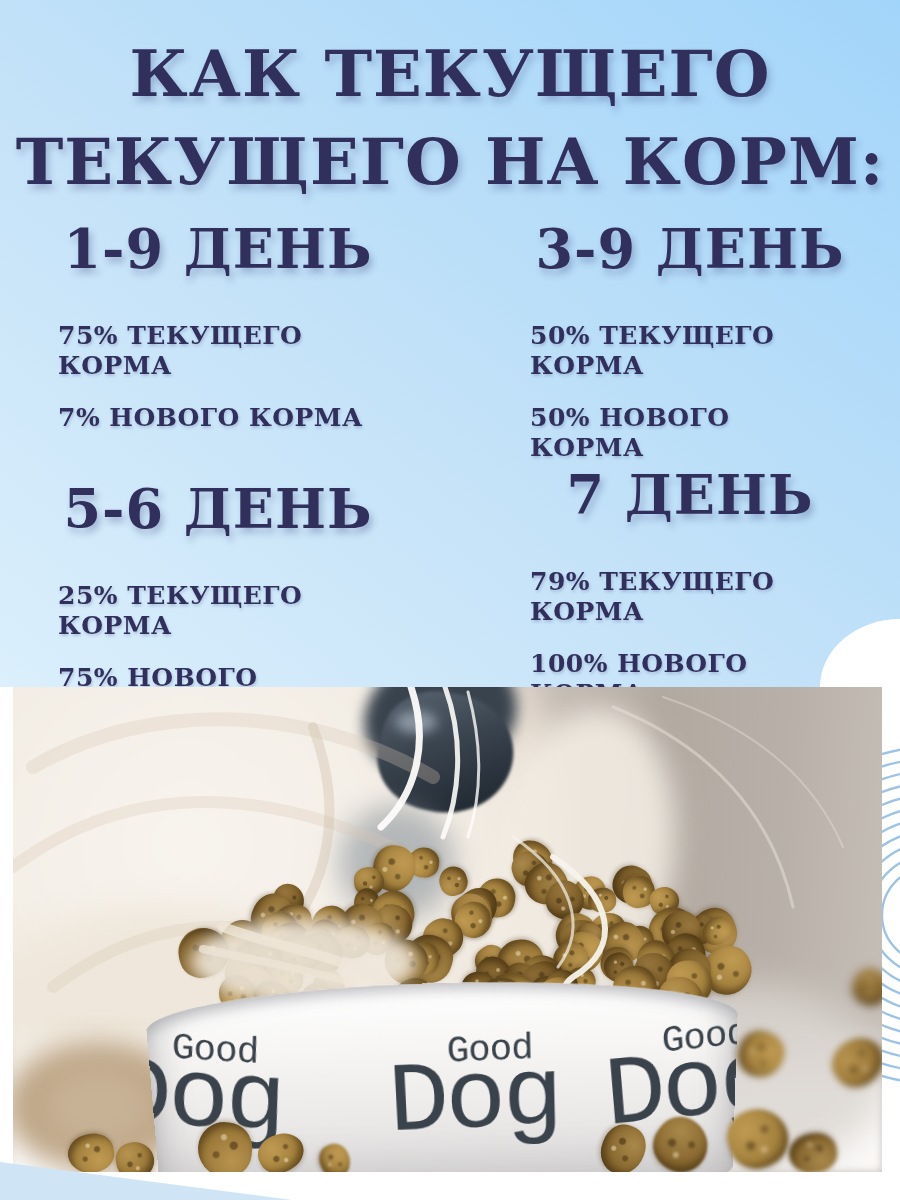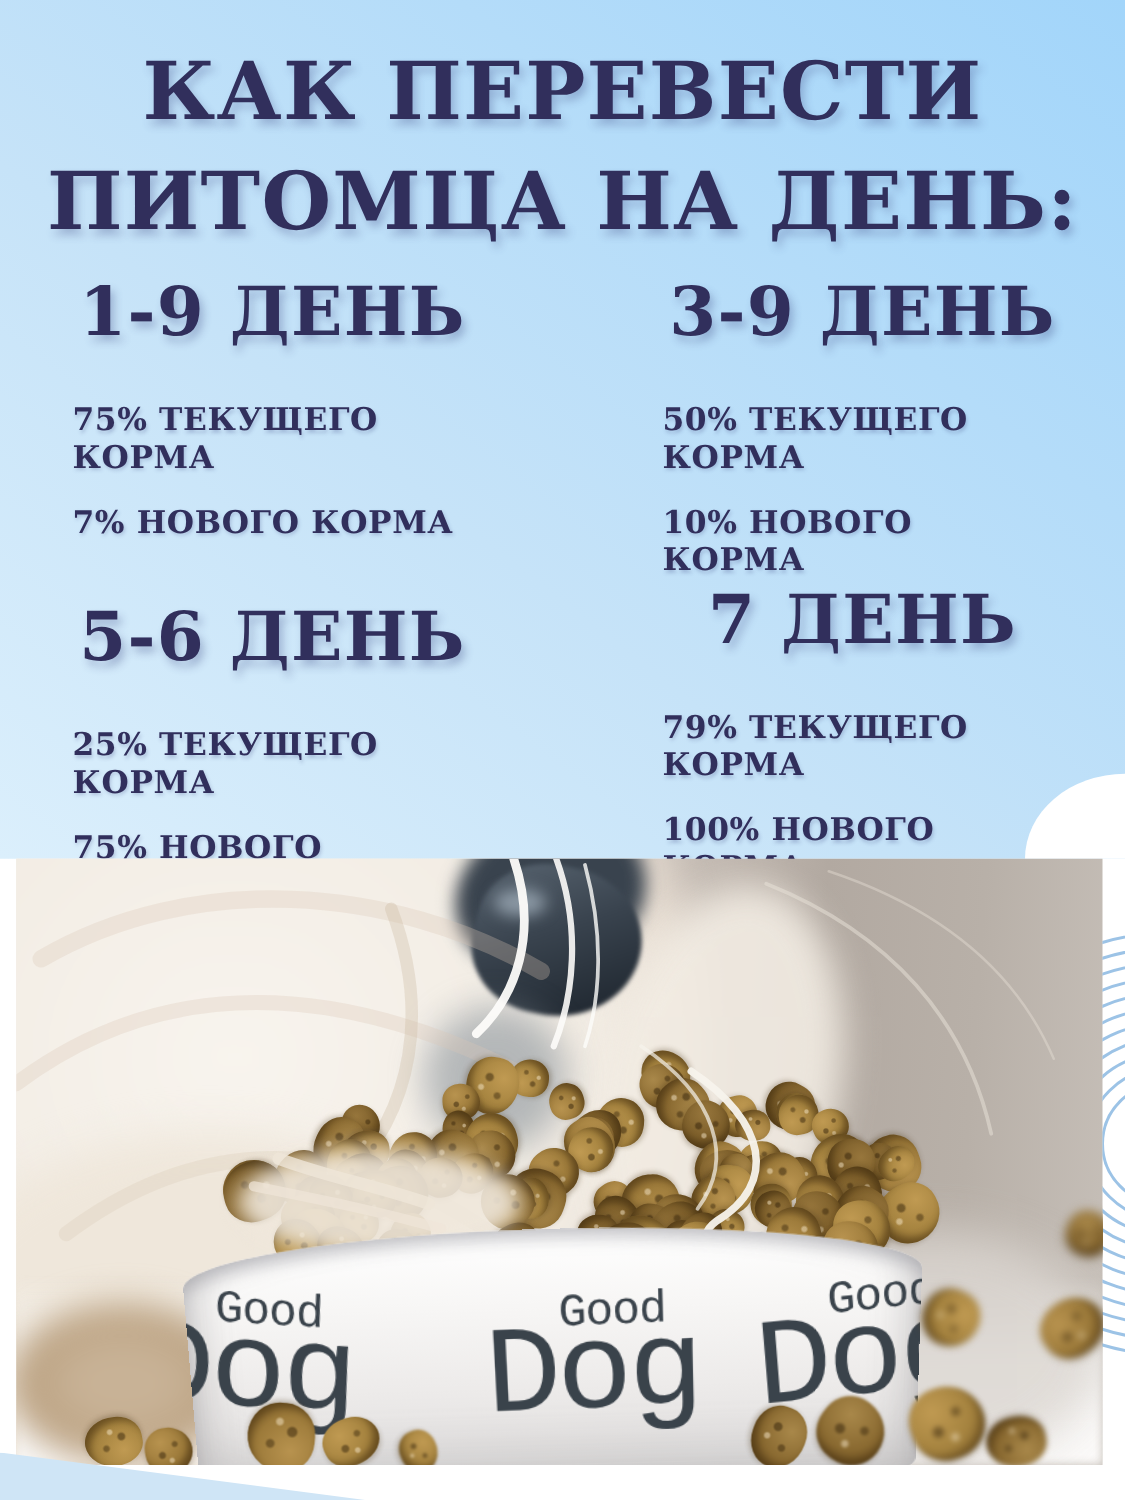--- a/index.html
+++ b/index.html
@@ -102,34 +102,34 @@
 </head>
 <body>
 
 <div class="canvas">
 
   <div class="blue-bg">
     <div class="corner-cut"></div>
   </div>
 
   <div class="title">
-    <div>КАК ПЕРЕВЕСТИ</div>
-    <div>ПИТОМЦА НА ДЕНЬ:</div>
+    <div>КАК ТЕКУЩЕГО</div>
+    <div>ТЕКУЩЕГО НА КОРМ:</div>
   </div>
 
   <div class="section sec-1">
     <h2>1-9 ДЕНЬ</h2>
     <div class="pct l1">75% ТЕКУЩЕГО КОРМА</div>
     <div class="pct l2">7% НОВОГО КОРМА</div>
   </div>
 
   <div class="section sec-2">
     <h2>3-9 ДЕНЬ</h2>
     <div class="pct l1">50% ТЕКУЩЕГО КОРМА</div>
-    <div class="pct l2">10% НОВОГО КОРМА</div>
+    <div class="pct l2">50% НОВОГО КОРМА</div>
   </div>
 
   <div class="section sec-3">
     <h2>5-6 ДЕНЬ</h2>
     <div class="pct l1">25% ТЕКУЩЕГО КОРМА</div>
     <div class="pct l2">75% НОВОГО КОРМА</div>
   </div>
 
   <div class="section sec-4">
     <h2>7 ДЕНЬ</h2>

